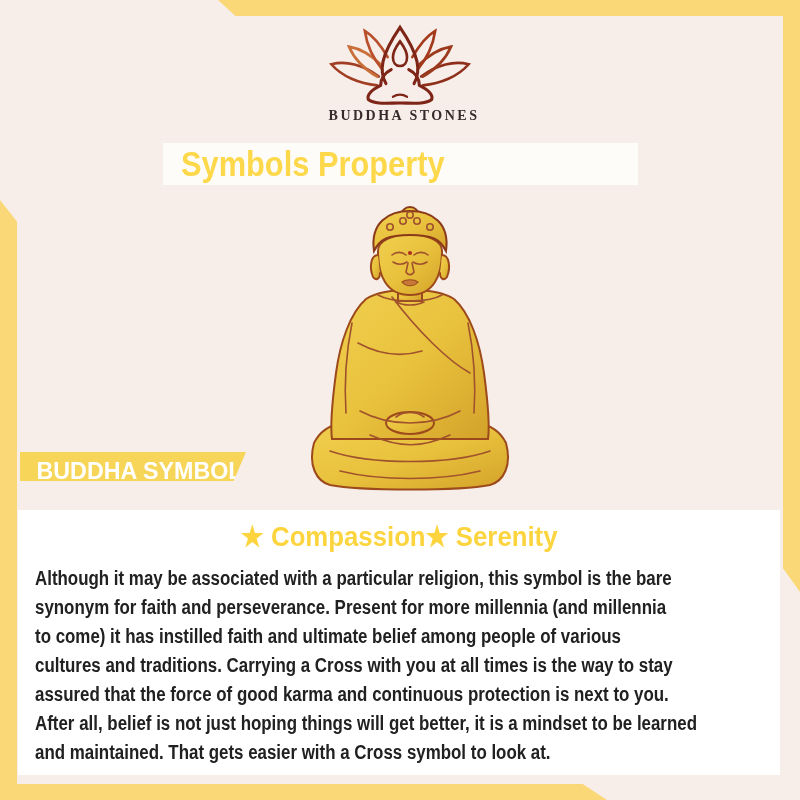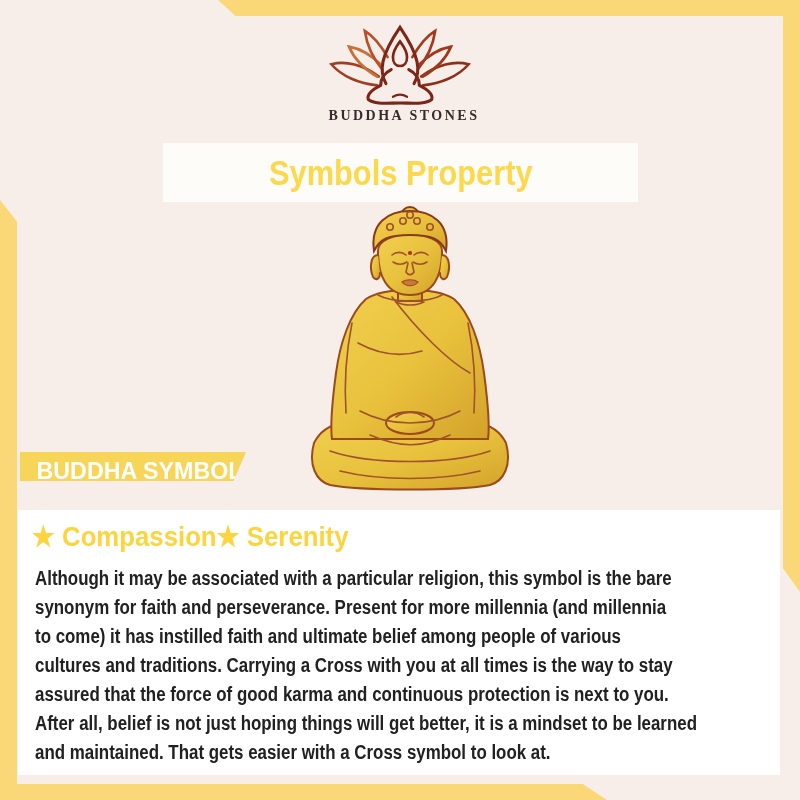--- a/index.html
+++ b/index.html
@@ -29,41 +29,41 @@
   .band-bottom{left:0;top:784px;width:607px;height:16px;
     clip-path:polygon(0 0,96% 0,100% 100%,0 100%)}
 
   
   .logo{position:absolute;left:310px;top:22px;width:180px;height:88px}
   .brand-name{position:absolute;left:4px;top:108px;width:800px;text-align:center;
     font-family:"Liberation Serif",serif;font-size:14px;font-weight:600;
     letter-spacing:2.5px;color:var(--brand-ink)}
 
   
-  .title-box{position:absolute;left:163px;top:143px;width:475px;height:59px;
-    background:#fdfcf9;display:flex;align-items:center;justify-content:center}
+  .title-box{position:absolute;left:163px;top:143px;width:475px;height:42px;
+    background:#fdfcf9;display:flex;align-items:center;}
   .title-box span{display:inline-block;font-size:35px;font-weight:bold;
     color:var(--title-yellow);transform:scaleX(.88);white-space:nowrap;
     letter-spacing:0}
 
   
   .statue{position:absolute;left:300px;top:203px;width:220px;height:292px}
 
   
   .ribbon{position:absolute;left:20px;top:452px;width:226px;height:29px;
     background:var(--ribbon-yellow);
     clip-path:polygon(0 0,100% 0,94.5% 100%,0 100%)}
   .ribbon span{display:inline-block;padding-left:17px;line-height:38px;
     font-size:24px;font-weight:bold;color:#fff;transform:scaleX(.97);
     transform-origin:0 50%;white-space:nowrap}
 
   
   .content{position:absolute;left:18px;top:510px;width:762px;height:265px;
     background:#ffffff;overflow:hidden}
-  .content-title{margin-top:8px;height:37px;line-height:37px;
+  .content-title{margin-top:8px;height:37px;line-height:37px;text-align:center;
     font-size:28px;font-weight:bold;color:var(--star-yellow)}
   .content-title span{display:inline-block;transform:scaleX(.92);white-space:nowrap}
   .content-body{margin:9px 0 0 17px;width:860px;transform:scaleX(.845);
     transform-origin:0 0;font-size:20px;line-height:29px;font-weight:bold;
     color:var(--ink);white-space:pre-line}
 </style>
 </head>
 <body>
 
 <div class="page">

